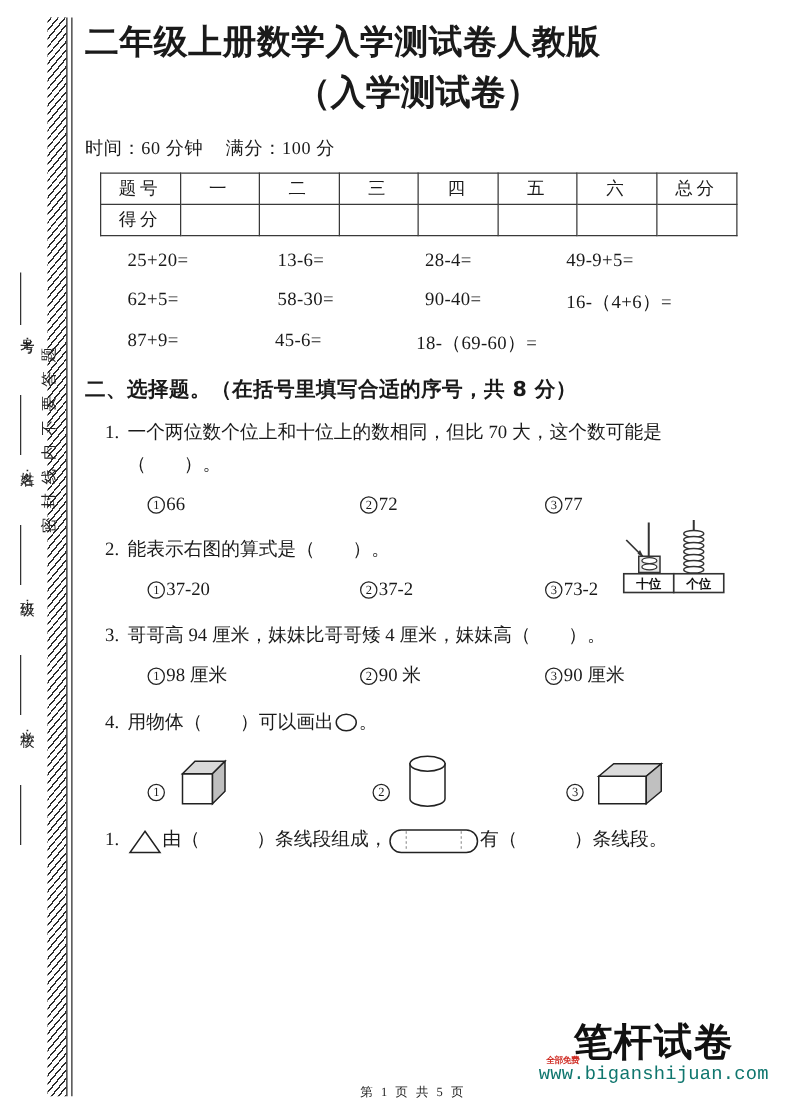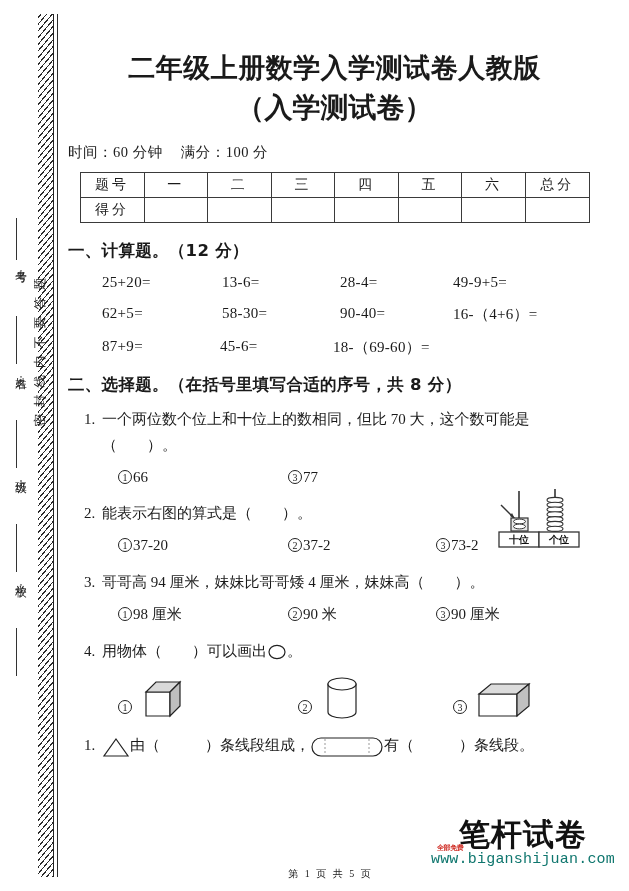--- a/index.html
+++ b/index.html
@@ -67,24 +67,24 @@
 
   
   #page {
     position: absolute;
     left: 60px; top: 0;
     width: 569px; height: 891px;
     padding: 0 28px 0 8px;
   }
 
   #title {
-    margin-top: 52px;
+    margin-top: 18px;
     font-size: 27px;
     font-weight: bold;
-    text-align: center;
+    text-align: left;
     letter-spacing: 0.5px;
     font-family: "DejaVu Serif", "Liberation Serif", serif;
     line-height: 1.22;
   }
   #subtitle {
     font-size: 28px;
     font-weight: bold;
     text-align: center;
     margin-top: 4px;
     font-family: "DejaVu Serif", "Liberation Serif", serif;
@@ -282,21 +282,20 @@
       <td></td>
       <td></td>
       <td></td>
       <td></td>
       <td></td>
       <td></td>
     </tr>
   </tbody>
     </table>
 
-  <div class="sec-title">一、计算题。（12 分）</div>
   <div id="calc-grid">
     <div class="calc-row">
       <div class="calc-item c0">25+20=</div>
       <div class="calc-item c1">13-6=</div>
       <div class="calc-item c2">28-4=</div>
       <div class="calc-item c3">49-9+5=</div>
     </div>
     <div class="calc-row">
       <div class="calc-item c0">62+5=</div>
       <div class="calc-item c1">58-30=</div>
@@ -310,20 +309,21 @@
     </div>
   </div>
 
   <div class="sec-title">二、选择题。（在括号里填写合适的序号，共 8 分）</div>
 
   <div class="q">
     <span class="q-num">1.</span>
     <div class="q-body">一个两位数个位上和十位上的数相同，但比 70 大，这个数可能是（　　）。</div>
     <div class="opts">
       <div class="o0"><span class="circled">1</span><span>66</span></div>
+      <div class="o1"><span class="circled">2</span><span>72</span></div>
       <div class="o2"><span class="circled">3</span><span>77</span></div>
     </div>
   </div>
 
   <div class="q">
     <span class="q-num">2.</span>
     <div class="q-body">能表示右图的算式是（　　）。</div>
 
     <svg id="abacus" viewBox="0 0 92 66">
 

